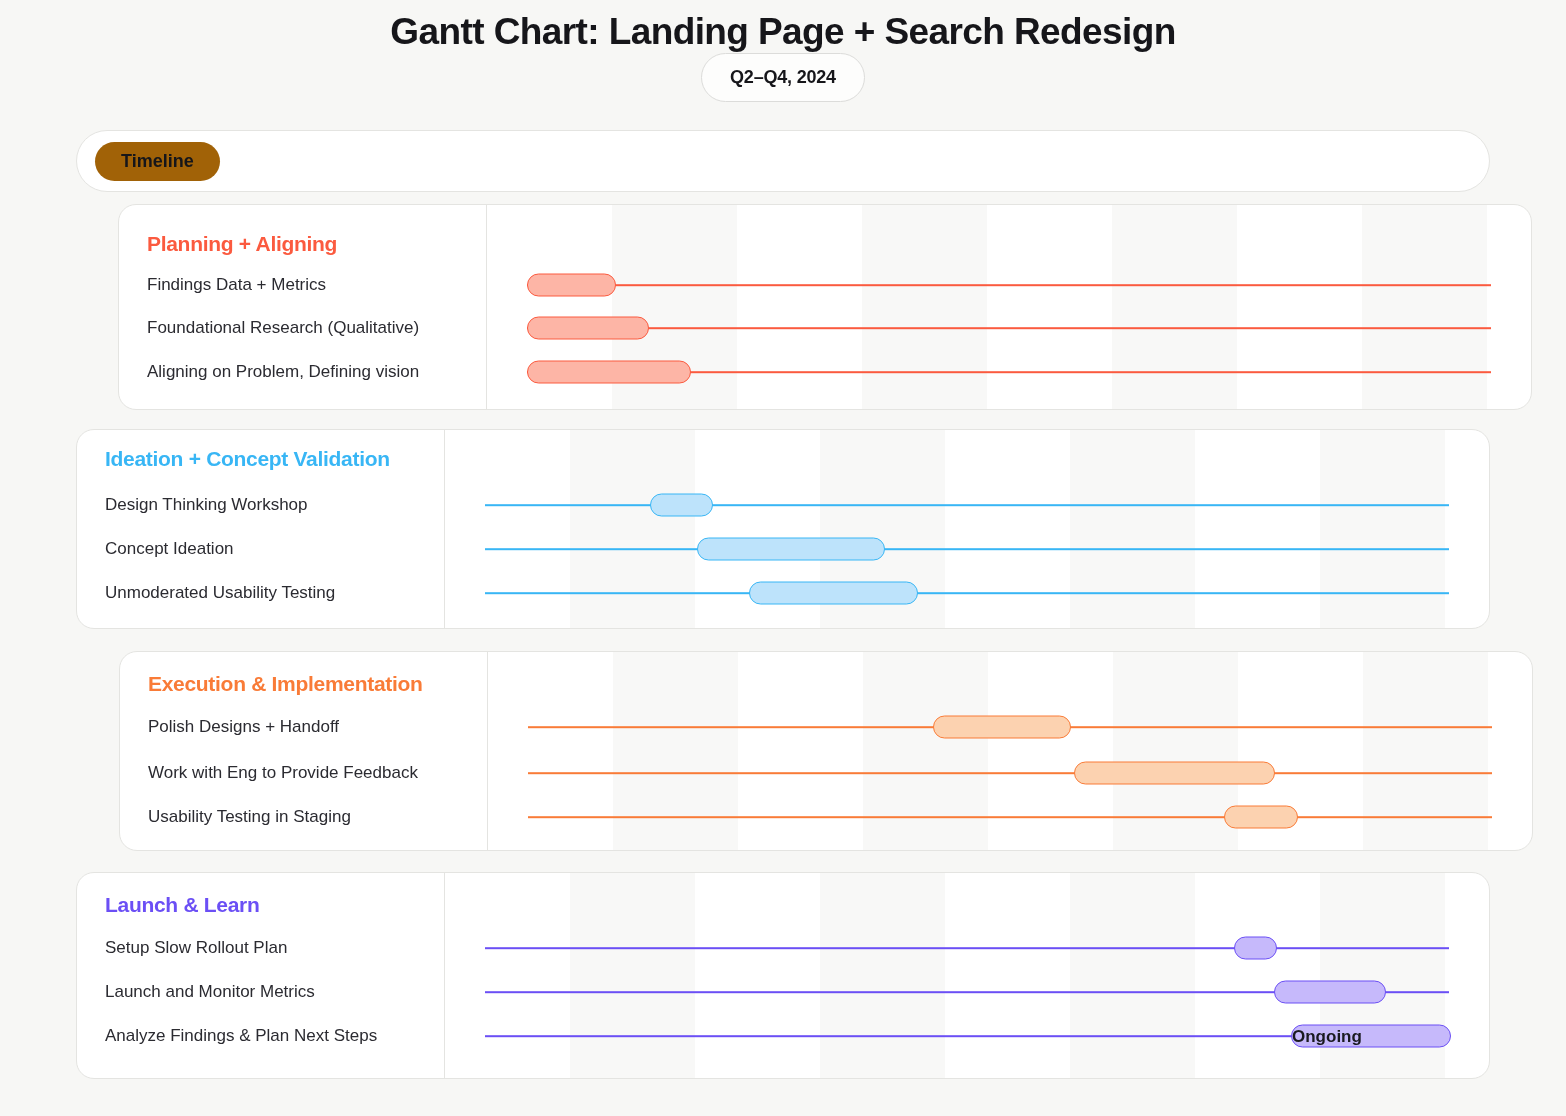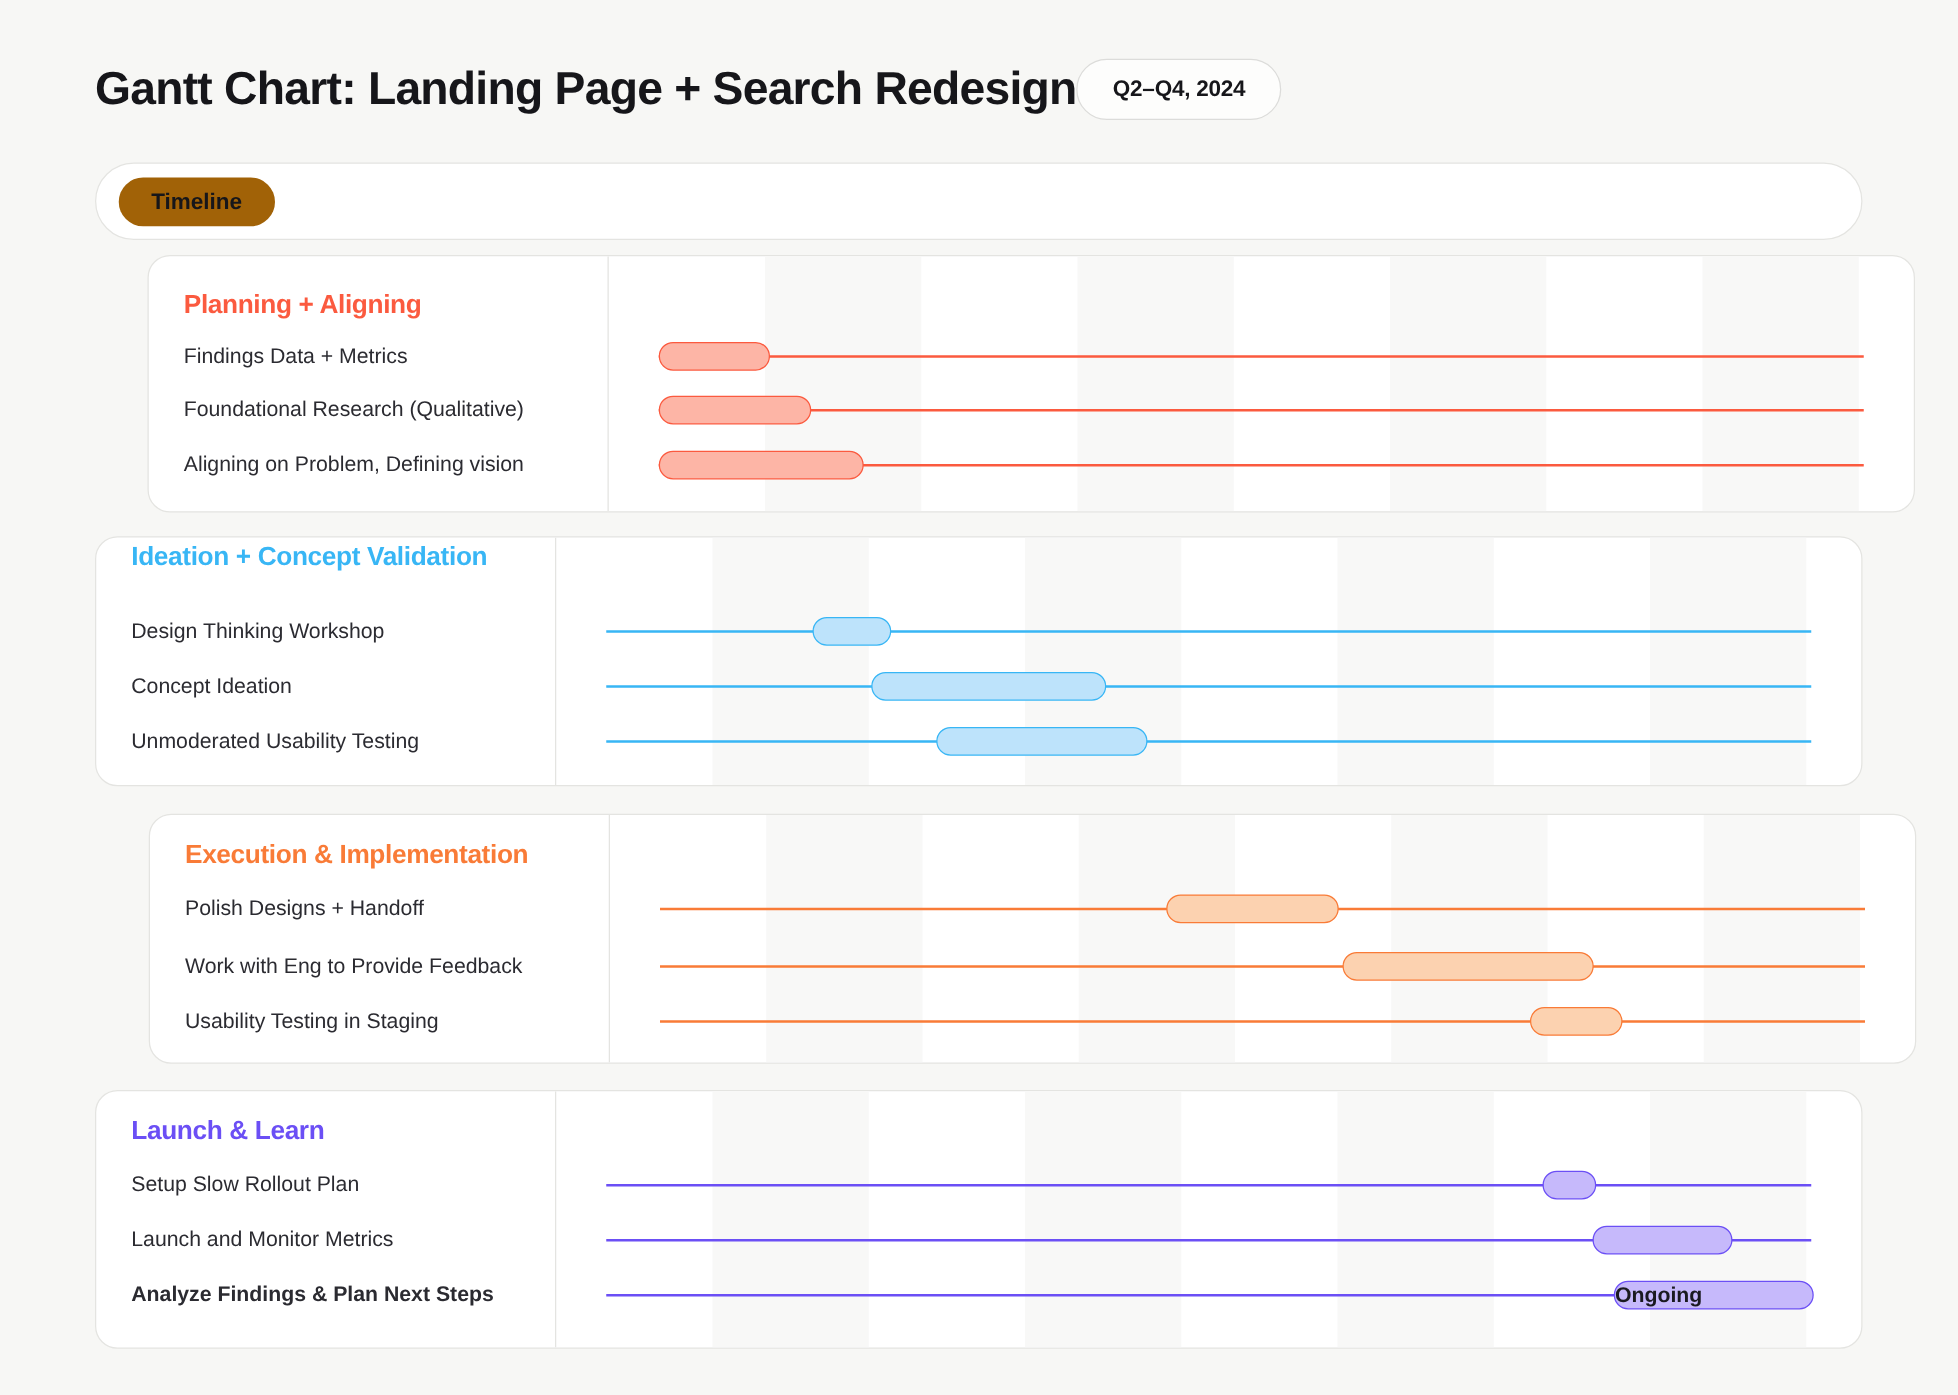--- a/index.html
+++ b/index.html
@@ -13,21 +13,21 @@
     position: relative;
     width: 1566px; height: 1116px;
     padding: 0;
   }
 
   
   .header {
     position: absolute;
     left: 76px; top: 40px;
     width: 1414px; height: 62px;
-    display: flex; align-items: center; justify-content: flex-start;
+    display: flex; align-items: center; justify-content: flex-end; flex-direction: column;
   }
   .page-title {
     font-size: 37px;
     font-weight: 700;
     letter-spacing: -0.6px;
     color: #16161a;
     white-space: nowrap;
   }
   .quarter-badge {
     border: 1.5px solid #dcdcda;
@@ -195,21 +195,21 @@
           <div class="track" style="top: 80px; background: rgb(251, 90, 63);"></div>
           <div class="bar" style="top: 80px; left: 40px; width: 89px; background: rgb(253, 181, 166); border-color: rgb(251, 90, 63);"></div>
           <div class="track" style="top: 123px; background: rgb(251, 90, 63);"></div>
           <div class="bar" style="top: 123px; left: 40px; width: 122px; background: rgb(253, 181, 166); border-color: rgb(251, 90, 63);"></div>
           <div class="track" style="top: 167px; background: rgb(251, 90, 63);"></div>
           <div class="bar" style="top: 167px; left: 40px; width: 164px; background: rgb(253, 181, 166); border-color: rgb(251, 90, 63);"></div>
         </div>
       </div>
       <div class="panel" style="top: 429px; height: 200px;">
         <div class="panel-labels">
-          <div class="section-title" style="color: rgb(56, 182, 245); top: 4px;">Ideation + Concept Validation</div>
+          <div class="section-title" style="color: rgb(56, 182, 245); top: 17px;">Ideation + Concept Validation</div>
           <div class="task-label" style="top: 75px;">Design Thinking Workshop</div>
           <div class="task-label" style="top: 119px;">Concept Ideation</div>
           <div class="task-label" style="top: 163px;">Unmoderated Usability Testing</div>
         </div>
         <div class="panel-grid">
           <div class="stripes">
             <div class="stripe"></div>
             <div class="stripe shaded"></div>
             <div class="stripe"></div>
             <div class="stripe shaded"></div>
@@ -252,21 +252,21 @@
           <div class="bar" style="top: 121px; left: 586px; width: 201px; background: rgb(252, 210, 176); border-color: rgb(249, 123, 55);"></div>
           <div class="track" style="top: 165px; background: rgb(249, 123, 55);"></div>
           <div class="bar" style="top: 165px; left: 736px; width: 74px; background: rgb(252, 210, 176); border-color: rgb(249, 123, 55);"></div>
         </div>
       </div>
       <div class="panel" style="top: 872px; height: 207px;">
         <div class="panel-labels">
           <div class="section-title" style="color: rgb(107, 79, 245); top: 20px;">Launch &amp; Learn</div>
           <div class="task-label" style="top: 75px;">Setup Slow Rollout Plan</div>
           <div class="task-label" style="top: 119px;">Launch and Monitor Metrics</div>
-          <div class="task-label" style="top: 163px; font-weight: bold;">Analyze Findings &amp; Plan Next Steps</div>
+          <div class="task-label" style="top: 163px;">Analyze Findings &amp; Plan Next Steps</div>
         </div>
         <div class="panel-grid">
           <div class="stripes">
             <div class="stripe"></div>
             <div class="stripe shaded"></div>
             <div class="stripe"></div>
             <div class="stripe shaded"></div>
             <div class="stripe"></div>
             <div class="stripe shaded"></div>
             <div class="stripe"></div>

